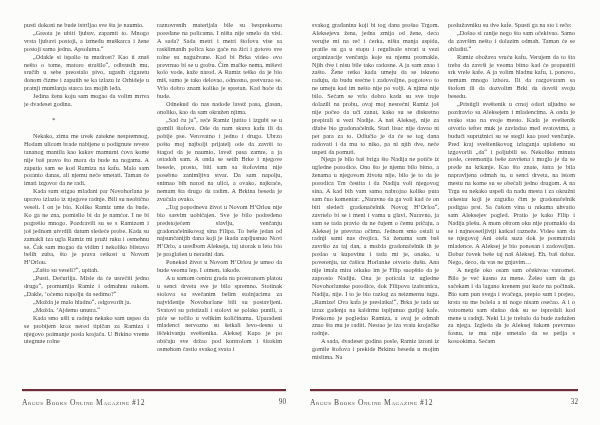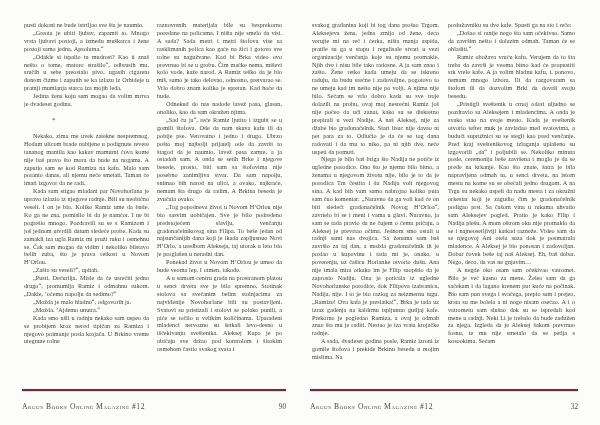--- a/index.html
+++ b/index.html
@@ -20,21 +20,21 @@
     word-spacing:0.2px;
   }
   .page-right .col { width:127px; }
   .p { text-indent:9px; }
   .p.first { text-indent:0; }
   .p.separator { text-indent:28px; margin:9px 0 7px 0; font-size:7px; letter-spacing:1px; }
   .footer {
     position:absolute; top:389px; height:22px;
     border-top:2px solid #6e2d37;
     box-shadow:0 1px 0 rgba(110,45,55,0.18) inset;
-    display:flex; justify-content:space-between; align-items:flex-end;
+    display:flex; justify-content:space-between; align-items:center;
     padding-top:2.5px;
   }
   .page-left  .footer { left:22px;  width:264px; }
   .page-right .footer { left:10px;  width:268px; }
   .mag {
     font-variant:small-caps; font-size:7.6px; letter-spacing:0.55px;
     color:#4b4844; white-space:nowrap;
   }
   .pagenum { font-size:7.2px; color:#4b4844; }
 </style>

